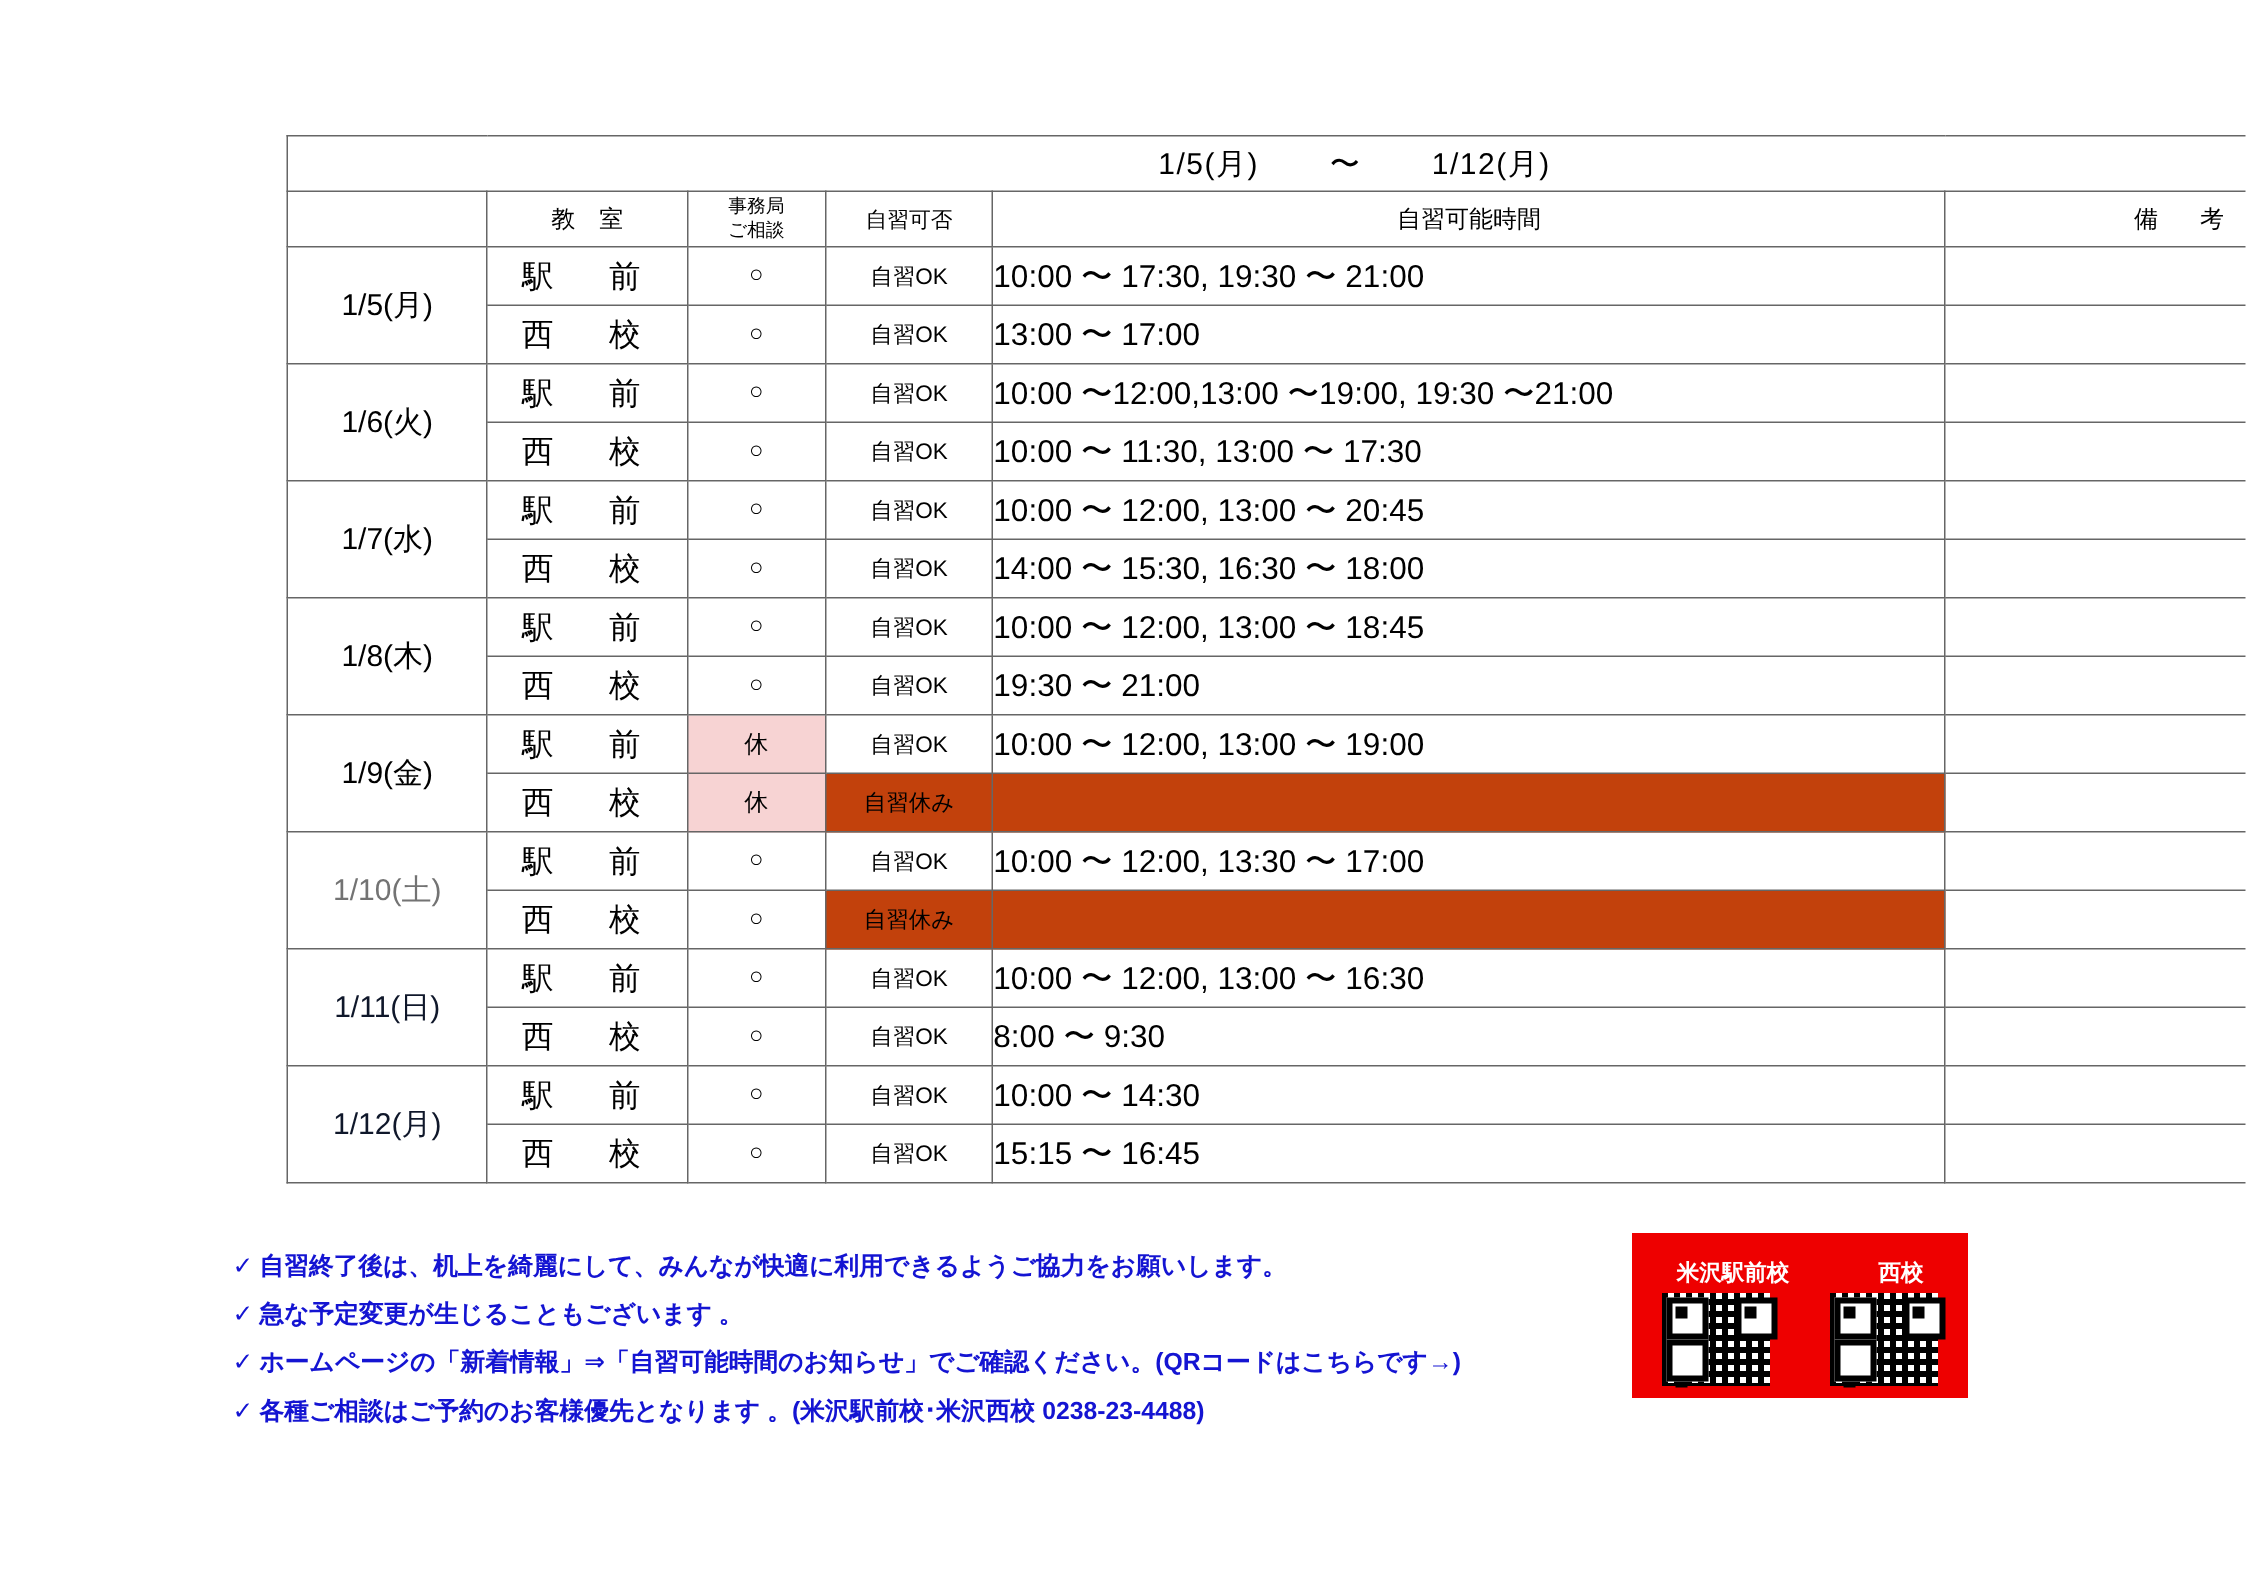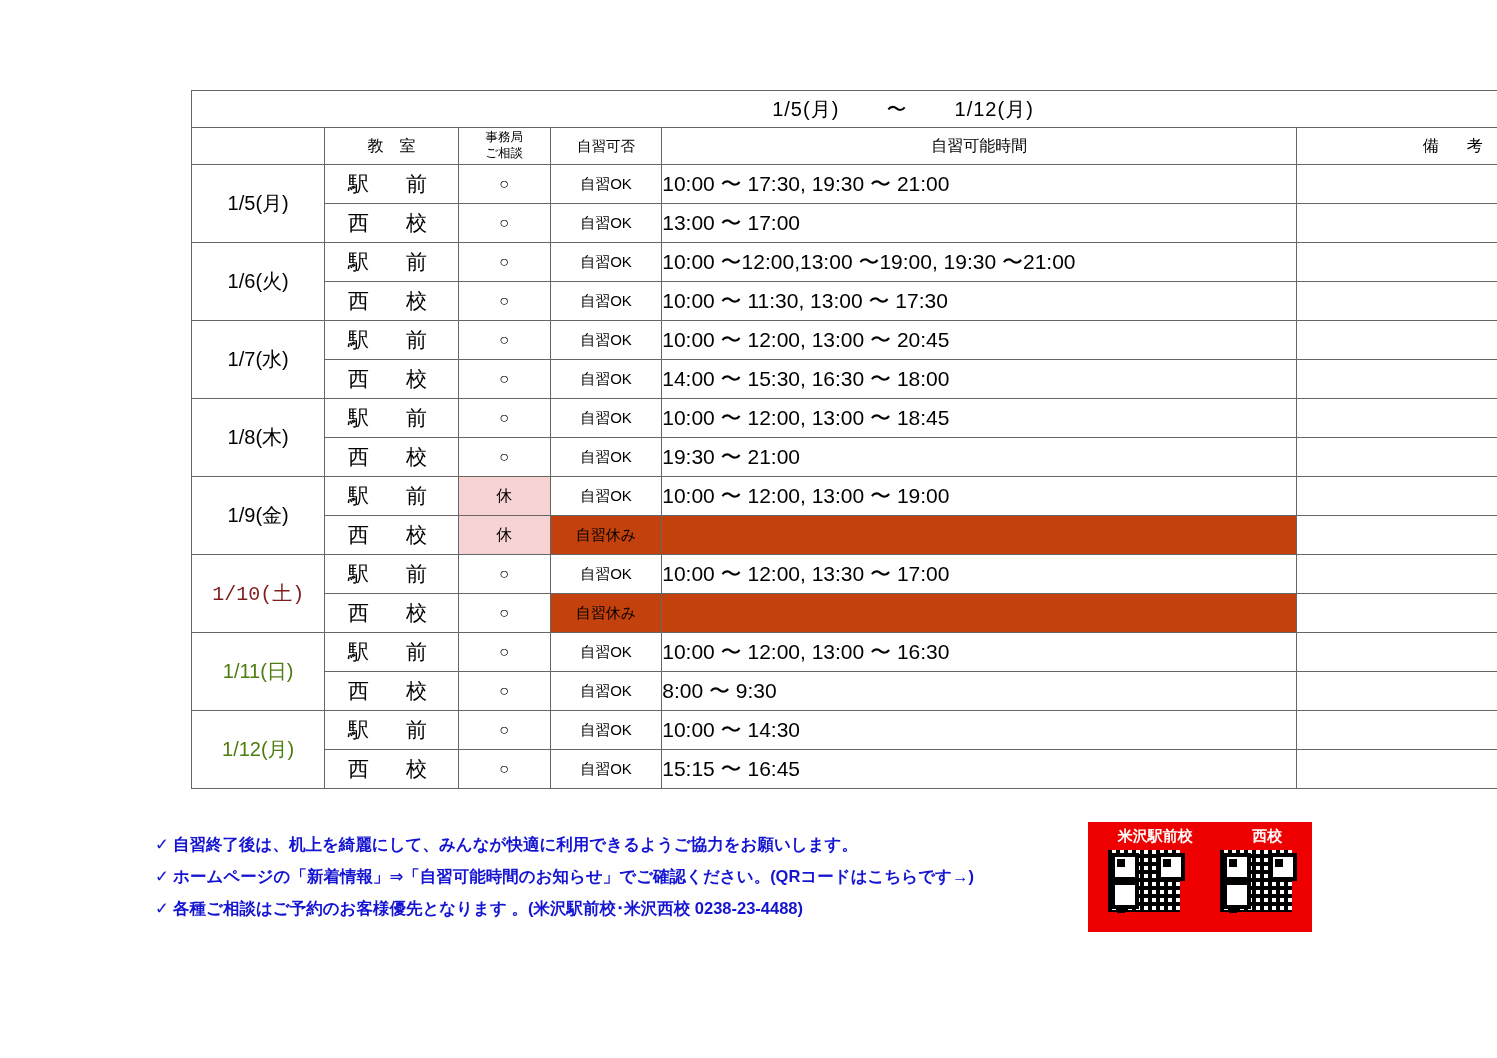--- a/index.html
+++ b/index.html
@@ -102,22 +102,22 @@
   }
   .rest {
     background: #f7d3d3;
   }
   .rest-light {
     background: #c2410c;
   }
   .sep-top td {
     border-top: 2px solid #555555;
   }
-  .date-sat { color: #7f1d1d; font-family: Liberation Mono, monospace; }
-  .date-sun { color: #4d7c0f; }
+  .date-sat { color: #737373; }
+  .date-sun { color: #0f172a; }
   
   .notes {
     position: absolute;
     left: 155px;
     top: 828px;
     width: 920px;
     color: #1414d2;
     font-size: 16.5px;
     line-height: 1.95;
     font-weight: bold;
@@ -136,21 +136,21 @@
     left: 1088px;
     top: 822px;
     width: 224px;
     height: 110px;
     background: #ee0000;
     color: #ffffff;
   }
   .qr-labels {
     display: flex;
     justify-content: space-around;
-    padding-top: 5px;
+    padding-top: 17px;
     font-size: 15px;
     font-weight: bold;
   }
   .qr-codes {
     display: flex;
     justify-content: space-around;
     margin-top: 4px;
   }
   .qr {
     width: 72px;
@@ -333,20 +333,21 @@
           <td class="c-ok">自習OK</td>
           <td class="c-time">15:15 〜 16:45</td>
           <td class="c-note"></td>
         </tr>
       </tbody>
   </table>
 </div>
 
 <div class="notes">
   <div><span class="check">✓</span><span>自習終了後は、机上を綺麗にして、みんなが快適に利用できるようご協力をお願いします。</span></div>
+  <div><span class="check">✓</span><span>急な予定変更が生じることもございます 。</span></div>
   <div><span class="check">✓</span><span>ホームページの「新着情報」⇒「自習可能時間のお知らせ」でご確認ください。(QRコードはこちらです→)</span></div>
   <div><span class="check">✓</span><span>各種ご相談はご予約のお客様優先となります 。(米沢駅前校･米沢西校 0238-23-4488)</span></div>
 </div>
 
 <div class="qr-panel">
   <div class="qr-labels">
     <span>米沢駅前校</span>
     <span>西校</span>
   </div>
   <div class="qr-codes">

